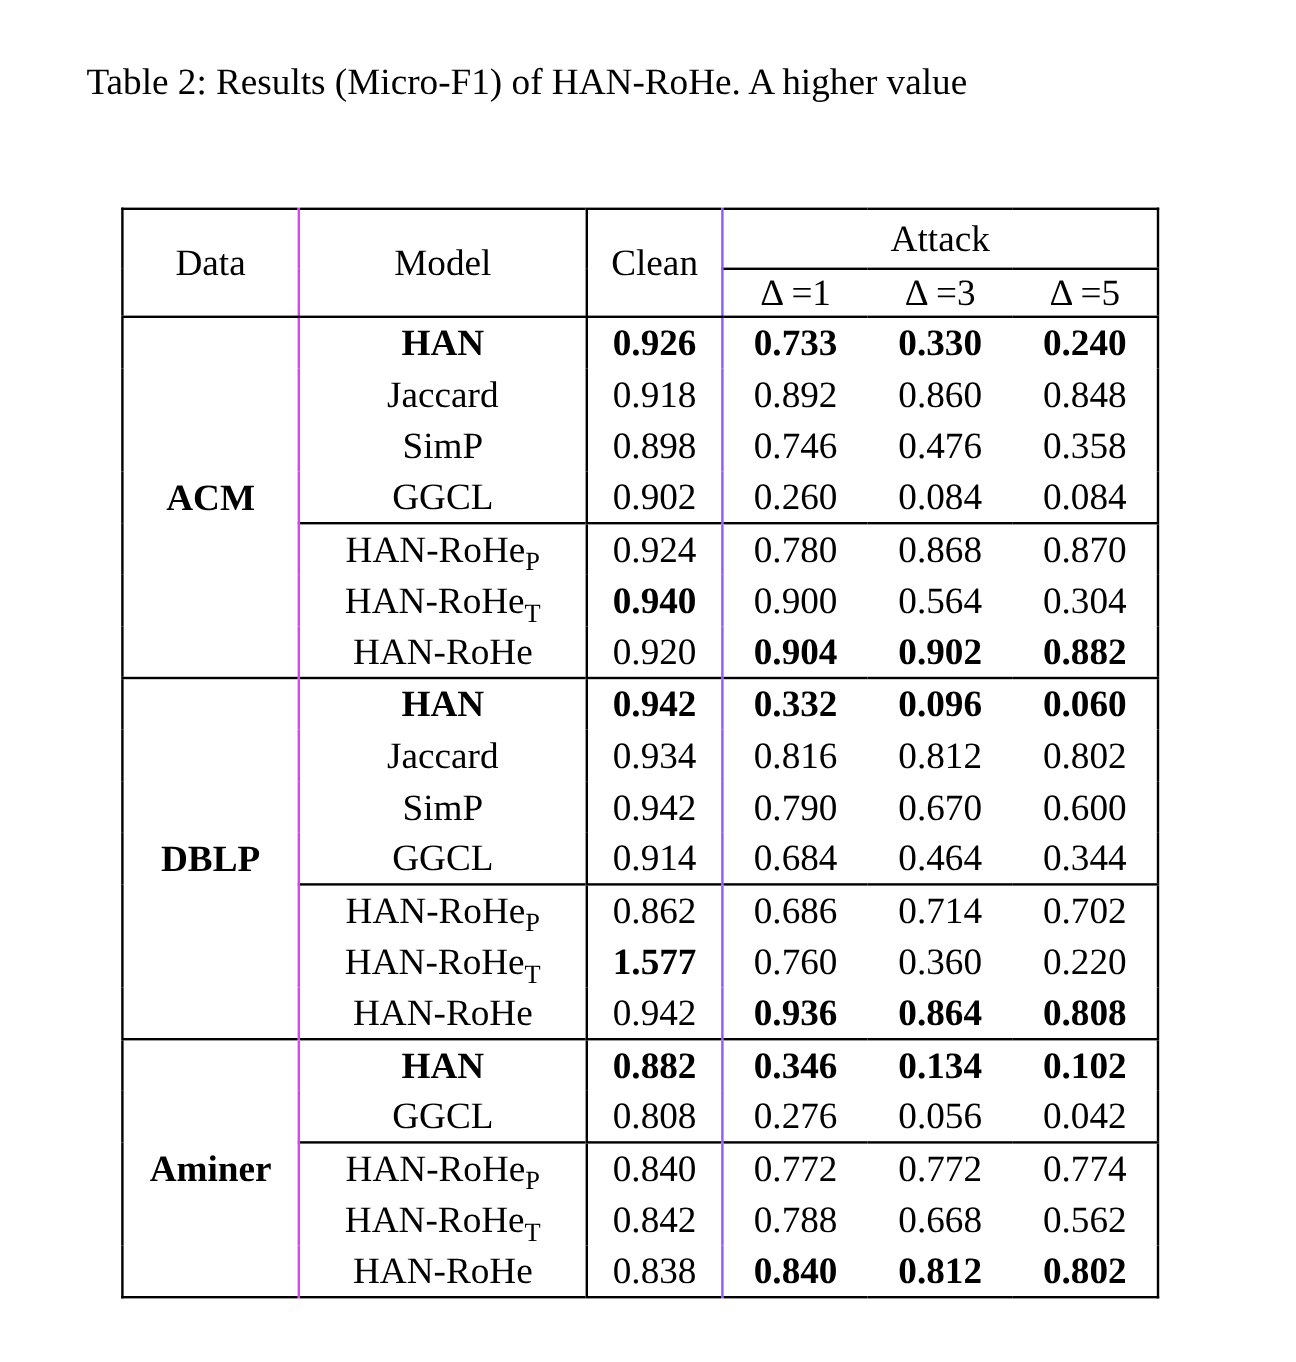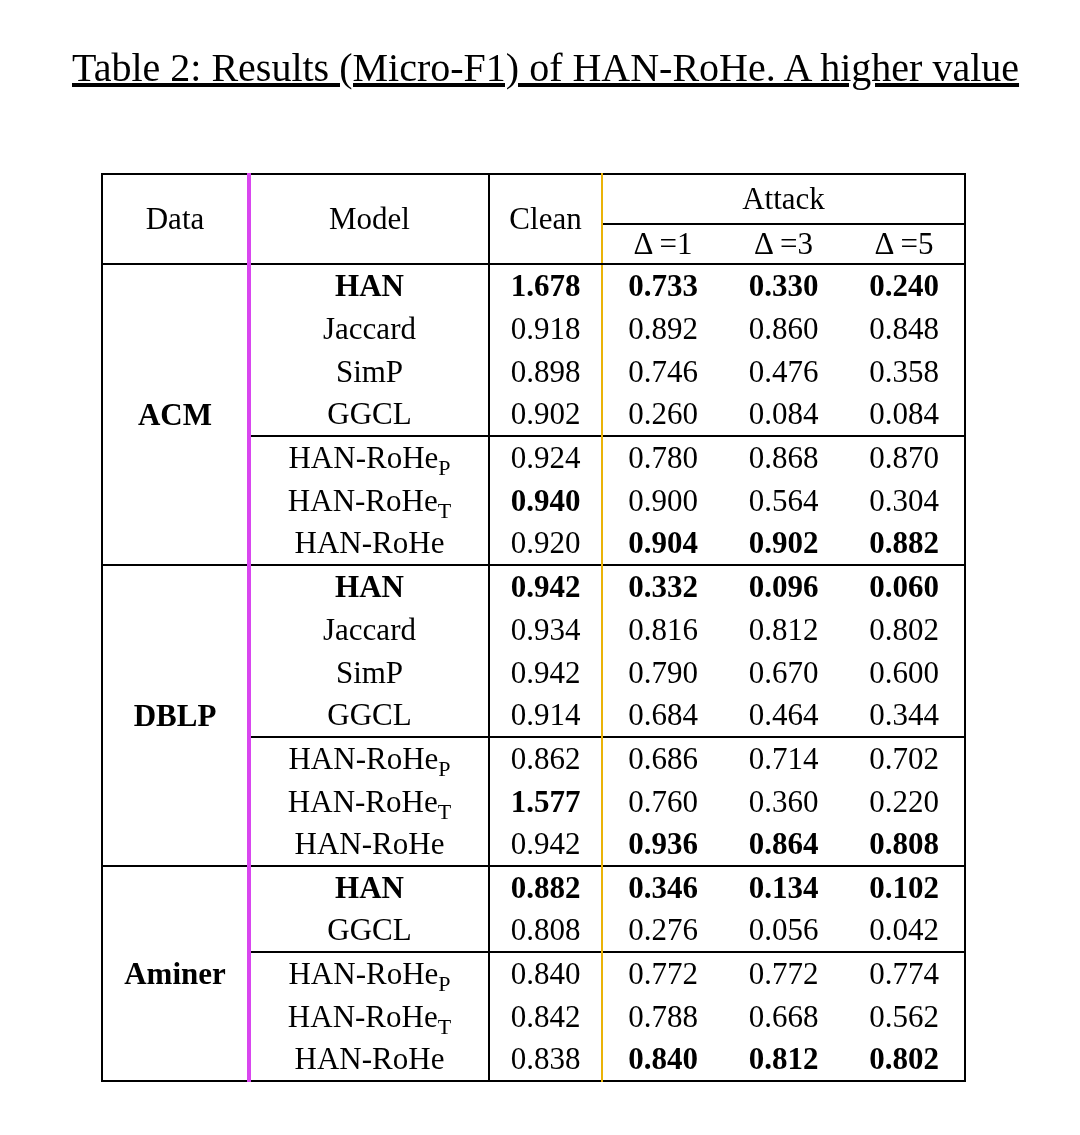--- a/index.html
+++ b/index.html
@@ -14,24 +14,23 @@
     width: 1080px;
     height: 1135px;
     background: #ffffff;
     overflow: hidden;
   }
   .caption {
     position: absolute;
     left: 72px;
     top: 48px;
     width: 960px;
-    font-size: 40px;
+    font-size: 31px;
     line-height: 40px;
     color: #000000;
-    text-decoration: underline;
   }
   .caption span { display: block; }
   table.results-table {
     position: absolute;
     left: 101px;
     top: 173px;
     border-collapse: collapse;
     table-layout: fixed;
     border: 2px solid #000000;
     font-size: 31px;
@@ -41,23 +40,23 @@
     font-weight: normal;
     text-align: center;
     vertical-align: middle;
     padding: 0;
     white-space: nowrap;
   }
   thead tr.hrow1 { height: 50px; }
   thead tr.hrow2 { height: 40px; }
   tbody tr { height: 43px; }
   
-  .c-data  { border-right: 4px solid #d946ef; }
+  .c-data  { border-right: 2px solid #d946ef; }
   .c-model { border-right: 2px solid #000000; }
-  .c-clean { border-right: 2px solid #eab308; }
+  .c-clean { border-right: 2px solid #8b5cf6; }
   
   thead th { border-bottom: 2px solid #000000; }
   
   .group-top { border-top: 2px solid #000000; font-weight: bold; }
   
   .section-top { border-top: 2px solid #000000; }
   .bold { font-weight: bold; }
   sub {
     font-size: 22px;
     line-height: 0;
@@ -92,21 +91,21 @@
       <tr class="hrow2">
         <th>Δ =1</th>
         <th>Δ =3</th>
         <th>Δ =5</th>
       </tr>
     </thead>
     <tbody id="table-body">
         <tr>
           <td rowspan="7" class="c-data group-top">ACM</td>
           <td class="c-model group-top">HAN</td>
-          <td class="c-clean group-top">1.678</td>
+          <td class="c-clean group-top">0.926</td>
           <td class="c-attack group-top">0.733</td>
           <td class="c-attack group-top">0.330</td>
           <td class="c-attack group-top">0.240</td>
         </tr>
         <tr>
           <td class="c-model">Jaccard</td>
           <td class="c-clean">0.918</td>
           <td class="c-attack">0.892</td>
           <td class="c-attack">0.860</td>
           <td class="c-attack">0.848</td>

